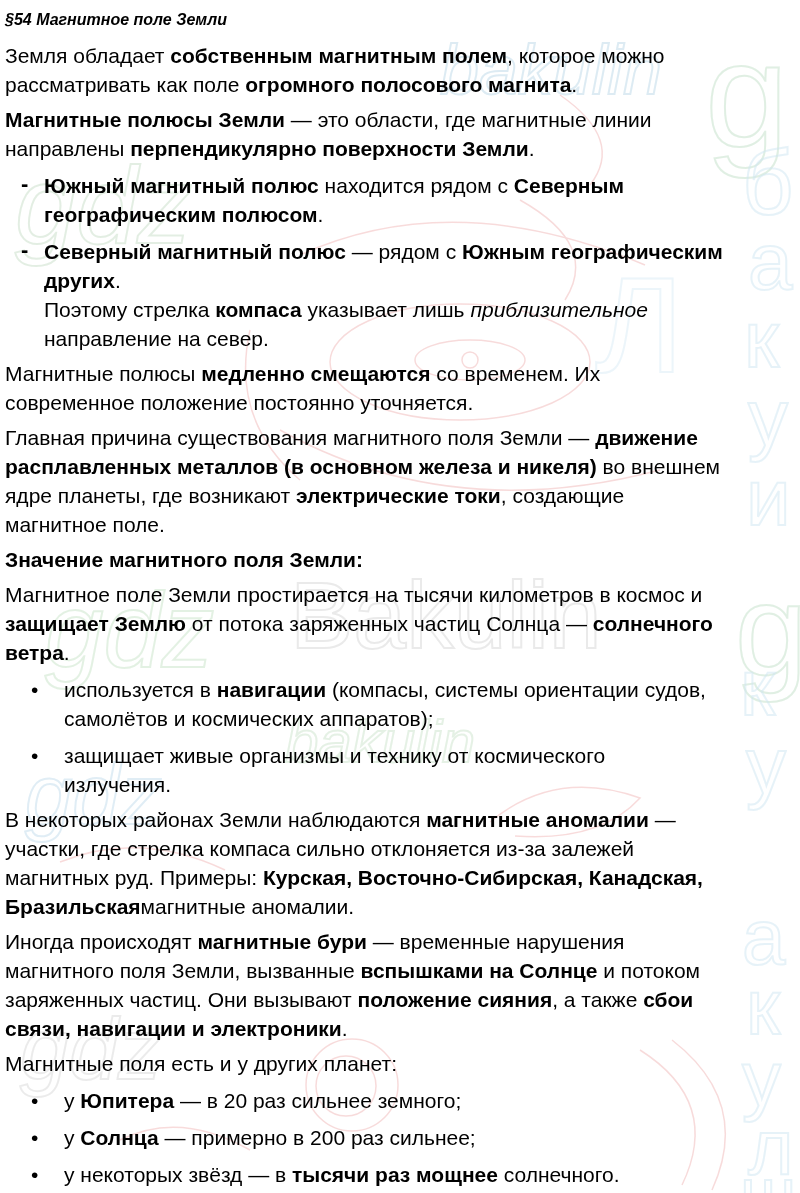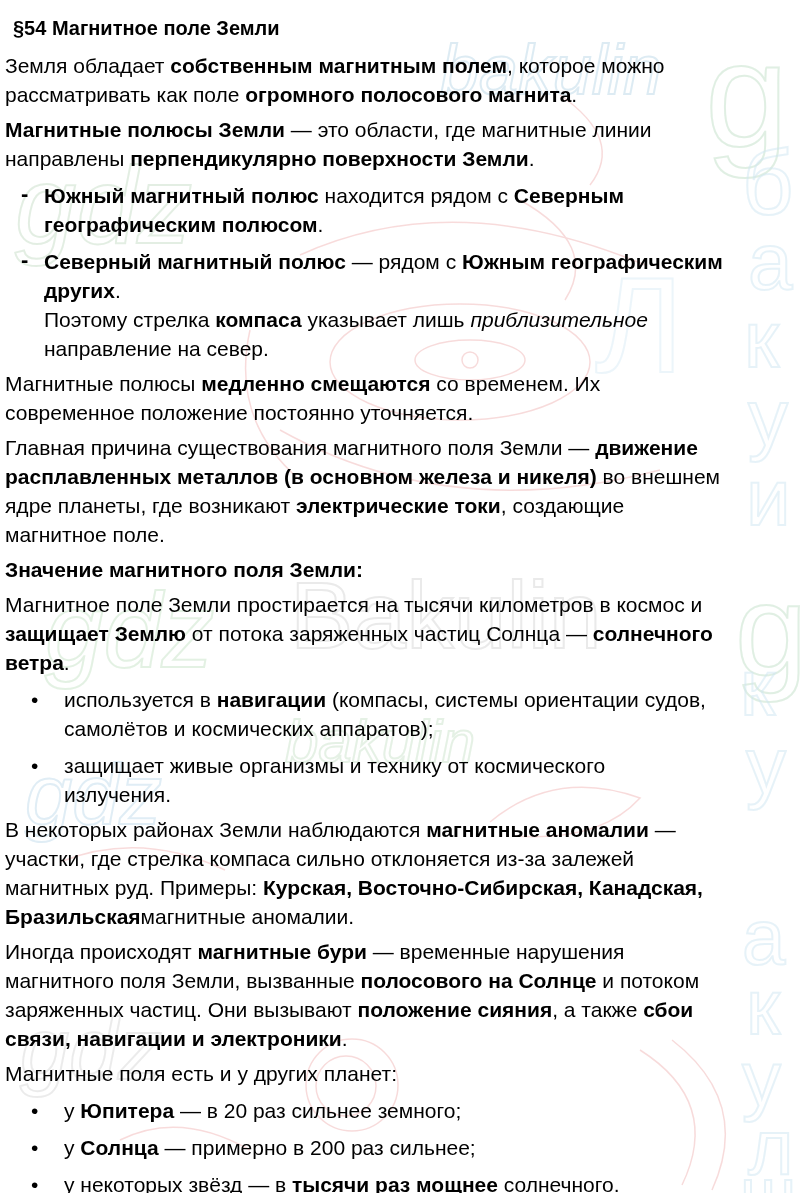--- a/index.html
+++ b/index.html
@@ -23,25 +23,26 @@
     white-space:nowrap;
   }
   .wm.it{font-style:italic;}
   .content{
     position:relative;
     padding:5px 4px 0 5px;
     font-size:21px;
     line-height:29px;
   }
   h1.title{
-    margin:8px;
-    font-size:20px;
+    margin:0;
+    font-size:16px;
     line-height:30px;
     font-weight:bold;
     white-space:nowrap;
+    font-style:italic;
   }
   p.para{margin:6px 0 0 0;white-space:nowrap;}
   .li{position:relative;margin:8px 0 0 0;white-space:nowrap;}
   .li.dash{padding-left:39px;}
   .li.dash .marker{
     position:absolute;left:16px;top:-2px;
     font-weight:bold;font-size:22px;
   }
   .li.bullet{padding-left:59px;}
   .li.bullet .marker{
@@ -107,20 +108,20 @@
       <p class="para"><b>Магнитные полюсы Земли</b> — это области, где магнитные линии<br>направлены <b>перпендикулярно поверхности Земли</b>.</p>
       <div class="li dash"><span class="marker">-</span><span class="li-text"><b>Южный магнитный полюс</b> находится рядом с <b>Северным</b><br><b>географическим полюсом</b>.</span></div>
       <div class="li dash"><span class="marker">-</span><span class="li-text"><b>Северный магнитный полюс</b> — рядом с <b>Южным географическим</b><br><b>других</b>.<br>Поэтому стрелка <b>компаса</b> указывает лишь <i>приблизительное</i><br>направление на север.</span></div>
       <p class="para">Магнитные полюсы <b>медленно смещаются</b> со временем. Их<br>современное положение постоянно уточняется.</p>
       <p class="para">Главная причина существования магнитного поля Земли — <b>движение</b><br><b>расплавленных металлов (в основном железа и никеля)</b> во внешнем<br>ядре планеты, где возникают <b>электрические токи</b>, создающие<br>магнитное поле.</p>
       <p class="para"><b>Значение магнитного поля Земли:</b></p>
       <p class="para">Магнитное поле Земли простирается на тысячи километров в космос и<br><b>защищает Землю</b> от потока заряженных частиц Солнца — <b>солнечного</b><br><b>ветра</b>.</p>
       <div class="li bullet"><span class="marker">•</span><span class="li-text">используется в <b>навигации</b> (компасы, системы ориентации судов,<br>самолётов и космических аппаратов);</span></div>
       <div class="li bullet"><span class="marker">•</span><span class="li-text">защищает живые организмы и технику от космического<br>излучения.</span></div>
       <p class="para">В некоторых районах Земли наблюдаются <b>магнитные аномалии</b> —<br>участки, где стрелка компаса сильно отклоняется из-за залежей<br>магнитных руд. Примеры: <b>Курская, Восточно-Сибирская, Канадская,</b><br><b>Бразильская</b>магнитные аномалии.</p>
-      <p class="para">Иногда происходят <b>магнитные бури</b> — временные нарушения<br>магнитного поля Земли, вызванные <b>полосового на Солнце</b> и потоком<br>заряженных частиц. Они вызывают <b>положение сияния</b>, а также <b>сбои</b><br><b>связи, навигации и электроники</b>.</p>
+      <p class="para">Иногда происходят <b>магнитные бури</b> — временные нарушения<br>магнитного поля Земли, вызванные <b>вспышками на Солнце</b> и потоком<br>заряженных частиц. Они вызывают <b>положение сияния</b>, а также <b>сбои</b><br><b>связи, навигации и электроники</b>.</p>
       <p class="para">Магнитные поля есть и у других планет:</p>
       <div class="li bullet"><span class="marker">•</span><span class="li-text">у <b>Юпитера</b> — в 20 раз сильнее земного;</span></div>
       <div class="li bullet"><span class="marker">•</span><span class="li-text">у <b>Солнца</b> — примерно в 200 раз сильнее;</span></div>
       <div class="li bullet"><span class="marker">•</span><span class="li-text">у некоторых звёзд — в <b>тысячи раз мощнее</b> солнечного.</span></div>
     </div>
 
 </div>
 
 </body></html>

